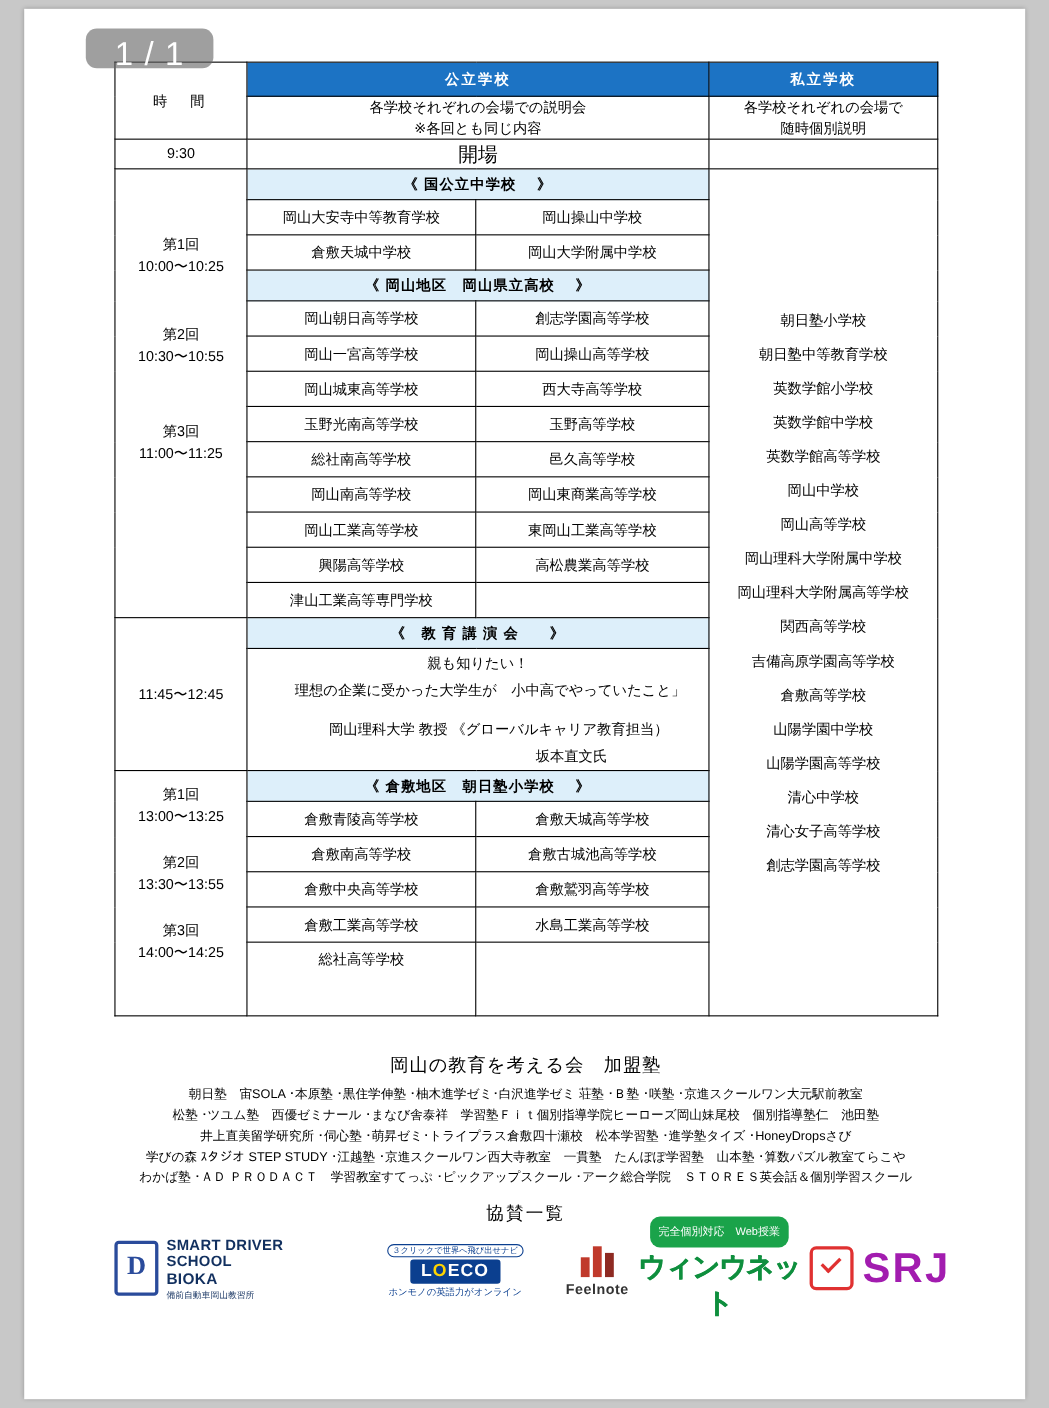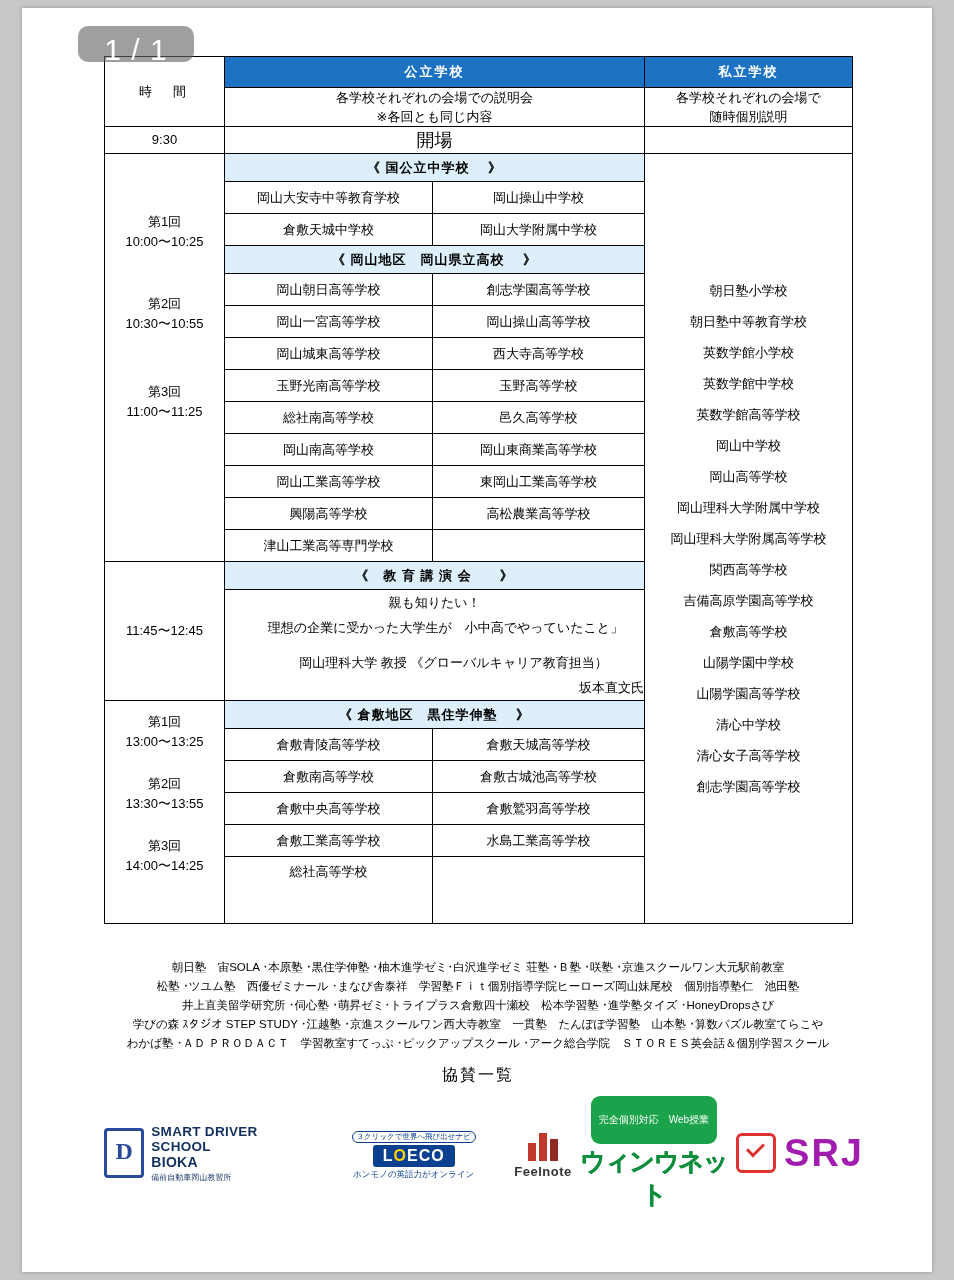--- a/index.html
+++ b/index.html
@@ -49,21 +49,21 @@
   .timecell .rnd{display:block;text-align:center;}
   .schoolrow{height:31px;font-size:14px;}
   .private-list{
     font-size:14px;line-height:31px;text-align:center;
   }
   .lecture{
     font-size:14px;line-height:25px;text-align:left;padding:6px 0 8px 18px;
   }
   .lecture .ind1{padding-left:22px;}
   .lecture .ind2{padding-left:38px;}
-  .lecture .ind3{padding-left:170px;text-align:right;}
+  .lecture .ind3{padding-left:170px;}
 
   .footer{
     position:absolute;left:82px;top:950px;width:748px;text-align:center;
   }
   .f-title{font-size:16.5px;letter-spacing:1px;margin-bottom:6px;}
   .f-line{font-size:11.5px;line-height:19px;letter-spacing:0px;}
   .f-sponsor{font-size:16px;margin-top:12px;letter-spacing:2px;}
 
   .logos{
     position:absolute;left:82px;top:1105px;width:760px;height:80px;
@@ -86,21 +86,21 @@
   }
   .logo-leco .bar .o{color:#ffd400;}
   .logo-leco .cap{font-size:8.5px;color:#0b3f8f;margin-top:2px;}
   .logo-leco .bub{font-size:7.5px;color:#0b3f8f;border:1px solid #0b3f8f;border-radius:8px;padding:0 4px;display:inline-block;margin-bottom:2px;}
   .logo-feel{text-align:center;}
   .logo-feel .bars{height:34px;display:flex;align-items:flex-end;justify-content:center;gap:3px;}
   .logo-feel .bars i{display:block;width:8px;background:#c0392b;}
   .logo-feel .nm{font-size:13px;font-weight:bold;color:#333;margin-top:3px;letter-spacing:.5px;}
   .logo-win{text-align:center;}
   .logo-win .ribbon{
-    background:#1aa34a;color:#fff;font-size:10px;padding:17px 8px;border-radius:9px;display:inline-block;
+    background:#1aa34a;color:#fff;font-size:10px;padding:7px 8px;border-radius:9px;display:inline-block;
   }
   .logo-win .nm{
     font-size:25px;font-weight:bold;color:#0f8f3e;letter-spacing:-1px;margin-top:1px;
     font-family:"Liberation Sans",sans-serif;-webkit-text-stroke:0.5px #0f8f3e;
   }
   .logo-srj{display:flex;align-items:center;}
   .logo-srj .sq{
     width:34px;height:34px;border:3px solid #e03131;border-radius:6px;margin-right:8px;position:relative;
   }
   .logo-srj .sq:after{
@@ -261,21 +261,21 @@
               <span class="rnd">第2回</span>
               <span class="rnd">13:30〜13:55</span>
             </div>
             <div style="height:22px"></div>
             <div>
               <span class="rnd">第3回</span>
               <span class="rnd">14:00〜14:25</span>
             </div>
             <div style="height:46px"></div>
           </td>
-          <td colspan="2" class="lightblue">《 倉敷地区　黒住学伸塾 　》</td>
+          <td colspan="2" class="lightblue">《 倉敷地区　朝日塾小学校 　》</td>
         </tr>
         <tr>
           <td class="schoolrow">倉敷青陵高等学校</td>
           <td class="schoolrow">倉敷天城高等学校</td>
         </tr>
         <tr>
           <td class="schoolrow">倉敷南高等学校</td>
           <td class="schoolrow">倉敷古城池高等学校</td>
         </tr>
         <tr>
@@ -288,20 +288,21 @@
         </tr>
         <tr>
           <td class="schoolrow" style="height:60px;vertical-align:top;padding-top:6px">総社高等学校</td>
           <td class="schoolrow"></td>
         </tr>
       </tbody>
     </table>
   </div>
 
   <div class="footer">
+    <div class="f-title">岡山の教育を考える会　加盟塾</div>
     <div class="f-line">朝日塾　宙SOLA ･本原塾 ･黒住学伸塾 ･柚木進学ゼミ･白沢進学ゼミ 荘塾 ･Ｂ塾 ･咲塾 ･京進スクールワン大元駅前教室</div>
     <div class="f-line">松塾 ･ツユム塾　西優ゼミナール ･まなび舎泰祥　学習塾Ｆｉｔ個別指導学院ヒーローズ岡山妹尾校　個別指導塾仁　池田塾</div>
     <div class="f-line">井上直美留学研究所 ･伺心塾 ･萌昇ゼミ･トライプラス倉敷四十瀬校　松本学習塾 ･進学塾タイズ ･HoneyDropsさび</div>
     <div class="f-line">学びの森 ｽタジオ STEP STUDY ･江越塾 ･京進スクールワン西大寺教室　一貫塾　たんぽぽ学習塾　山本塾 ･算数パズル教室てらこや</div>
     <div class="f-line">わかば塾 ･ＡＤ ＰＲＯＤＡＣＴ　学習教室すてっぷ ･ピックアップスクール ･アーク総合学院　ＳＴＯＲＥＳ英会話＆個別学習スクール</div>
     <div class="f-sponsor">協賛一覧</div>
   </div>
 
   <div class="logos">
 

